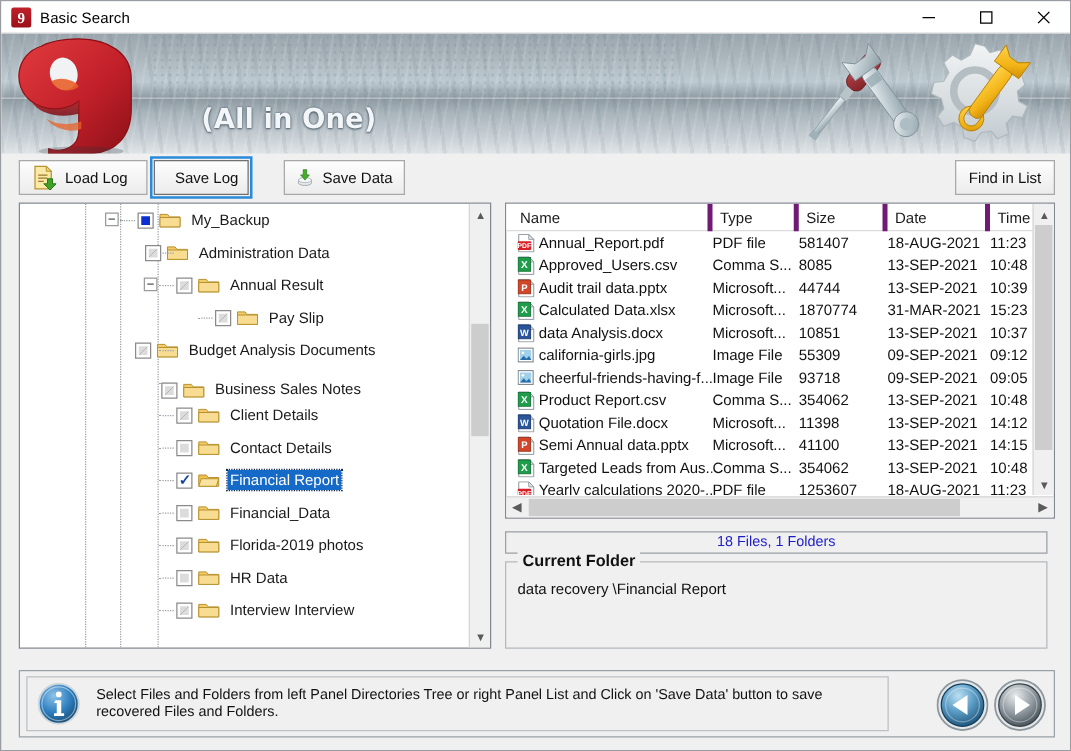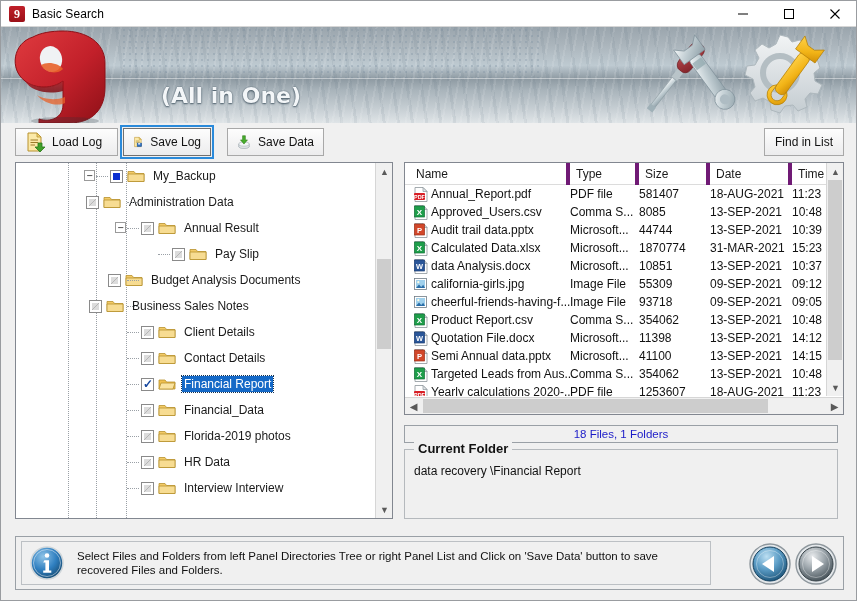--- a/index.html
+++ b/index.html
@@ -114,21 +114,21 @@
     display: flex; align-items: center; gap: 7px;
     padding: 0 9px;
     font-size: 12px; color: #111;
   }
   .tbtn .lbl { white-space: nowrap; }
   .tbtn.focused {
     outline: 2px solid #2a8ada; outline-offset: 1px;
     border-color: #707070;
   }
   #btn-loadlog { left: 14px; width: 103px; }
-  #btn-savelog { left: 122px; width: 88px; justify-content: space-between; }
+  #btn-savelog { left: 122px; width: 76px; justify-content: space-between; }
   #btn-savedata { left: 226px; width: 97px; }
   #btn-findinlist {
     right: 14px; width: 80px; justify-content: center;
   }
 
   
   .tree-panel {
     position: absolute; left: 14px; top: 161px;
     width: 378px; height: 357px;
     background: #fff;
@@ -454,21 +454,21 @@
         <div class="tnode" style="padding-left: 94px;">
           <div class="expander" style="left: 68px; top: 7px;">−</div>
           <div style="position: absolute; left: 80px; top: 13px; width: 12px; border-top: 1px dotted rgb(154, 160, 166);"></div>
           <span class="cbx blue"></span>
           <span class="fld"><svg viewBox="0 0 18 14" width="18" height="14">
               <path d="M1 2.5 h6 l1.6 2 H17 v8 H1 Z" fill="#f3cb68" stroke="#b8922f" stroke-width=".8"></path>
               <path d="M1 5 h16 v7.5 H1 Z" fill="#f7dc92" stroke="#b8922f" stroke-width=".8"></path>
             </svg></span>
           <span class="nm">My_Backup</span>
         </div>
-        <div class="tnode" style="padding-left: 70px;">
+        <div class="tnode" style="padding-left: 100px;">
           <div style="position: absolute; left: 111px; top: 13px; width: 12px; border-top: 1px dotted rgb(154, 160, 166);"></div>
           <span class="cbx grey"></span>
           <span class="fld"><svg viewBox="0 0 18 14" width="18" height="14">
               <path d="M1 2.5 h6 l1.6 2 H17 v8 H1 Z" fill="#f3cb68" stroke="#b8922f" stroke-width=".8"></path>
               <path d="M1 5 h16 v7.5 H1 Z" fill="#f7dc92" stroke="#b8922f" stroke-width=".8"></path>
             </svg></span>
           <span class="nm">Administration Data</span>
         </div>
         <div class="tnode" style="padding-left: 125px;">
           <div class="expander" style="left: 99px; top: 7px;">−</div>
@@ -491,21 +491,21 @@
         </div>
         <div class="tnode" style="padding-left: 92px;">
           <div style="position: absolute; left: 111px; top: 13px; width: 12px; border-top: 1px dotted rgb(154, 160, 166);"></div>
           <span class="cbx grey"></span>
           <span class="fld"><svg viewBox="0 0 18 14" width="18" height="14">
               <path d="M1 2.5 h6 l1.6 2 H17 v8 H1 Z" fill="#f3cb68" stroke="#b8922f" stroke-width=".8"></path>
               <path d="M1 5 h16 v7.5 H1 Z" fill="#f7dc92" stroke="#b8922f" stroke-width=".8"></path>
             </svg></span>
           <span class="nm">Budget Analysis Documents</span>
         </div>
-        <div class="tnode" style="padding-left: 73px;">
+        <div class="tnode" style="padding-left: 113px; align-items: flex-end;">
           <div style="position: absolute; left: 111px; top: 13px; width: 12px; border-top: 1px dotted rgb(154, 160, 166);"></div>
           <span class="cbx grey"></span>
           <span class="fld"><svg viewBox="0 0 18 14" width="18" height="14">
               <path d="M1 2.5 h6 l1.6 2 H17 v8 H1 Z" fill="#f3cb68" stroke="#b8922f" stroke-width=".8"></path>
               <path d="M1 5 h16 v7.5 H1 Z" fill="#f7dc92" stroke="#b8922f" stroke-width=".8"></path>
             </svg></span>
           <span class="nm">Business Sales Notes</span>
         </div>
         <div class="tnode" style="padding-left: 125px;">
           <div style="position: absolute; left: 111px; top: 13px; width: 12px; border-top: 1px dotted rgb(154, 160, 166);"></div>

